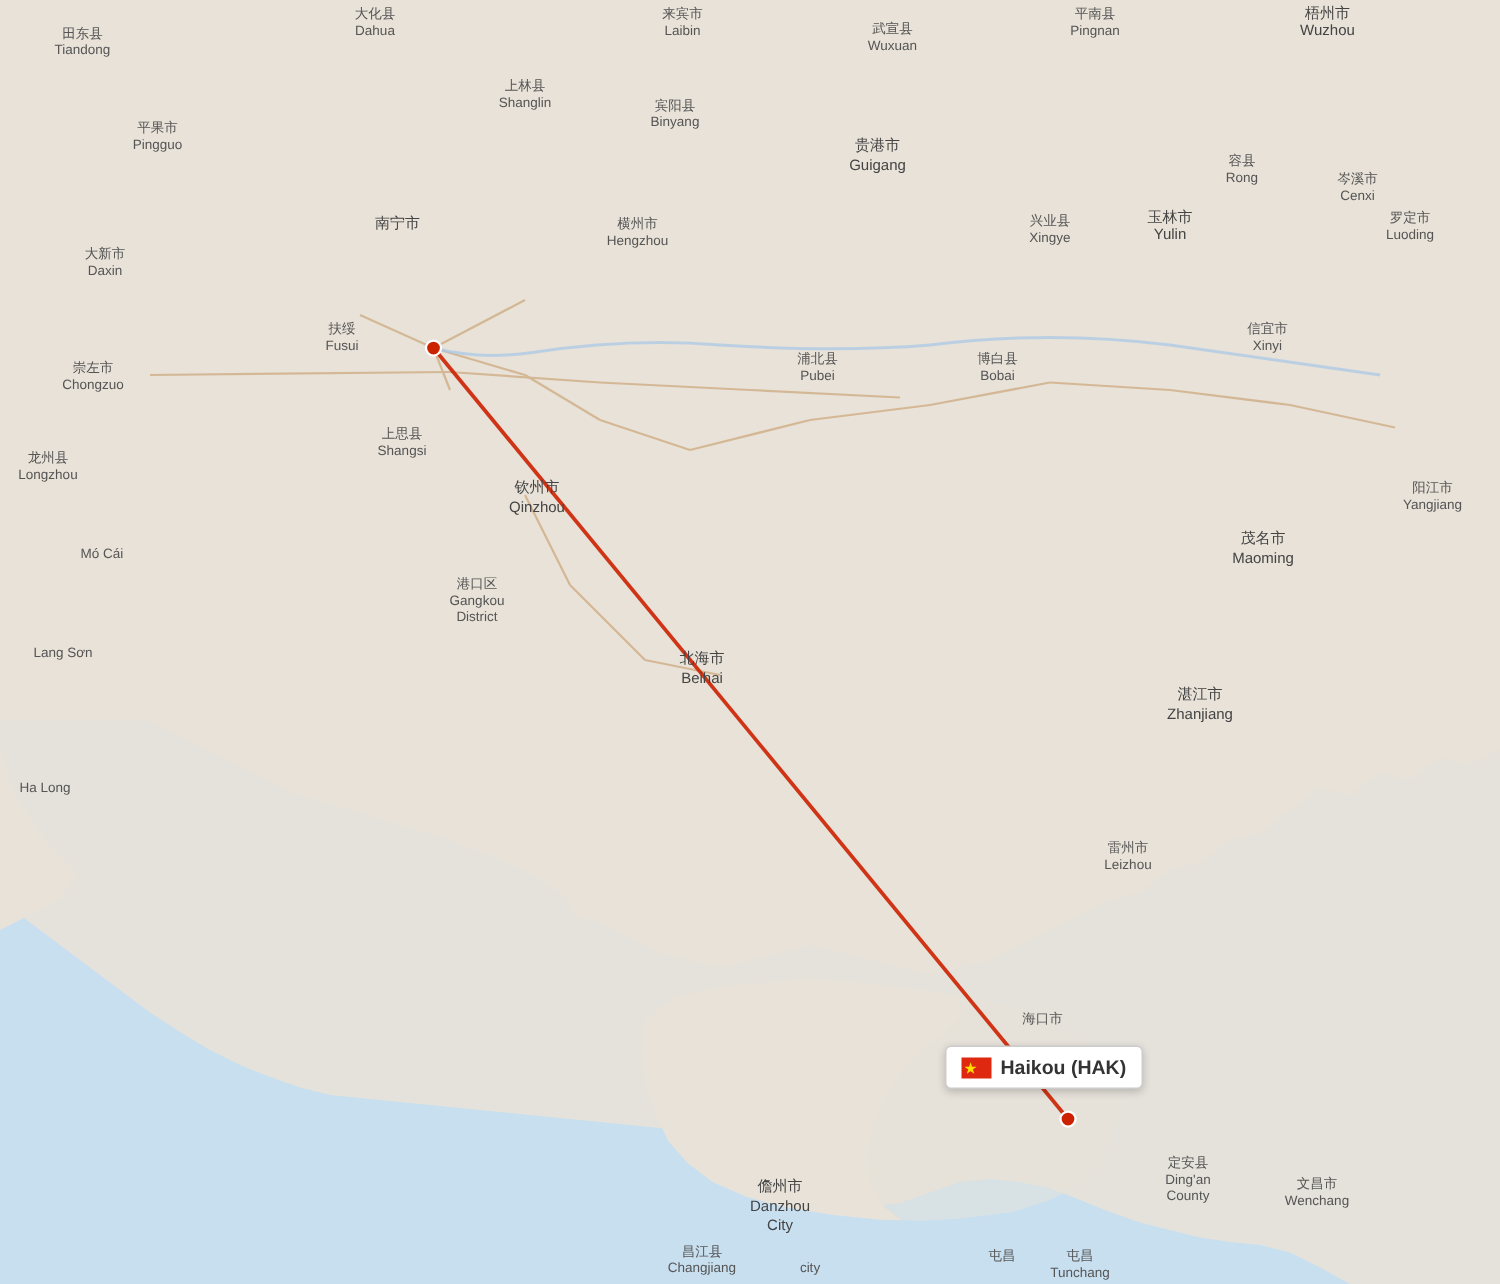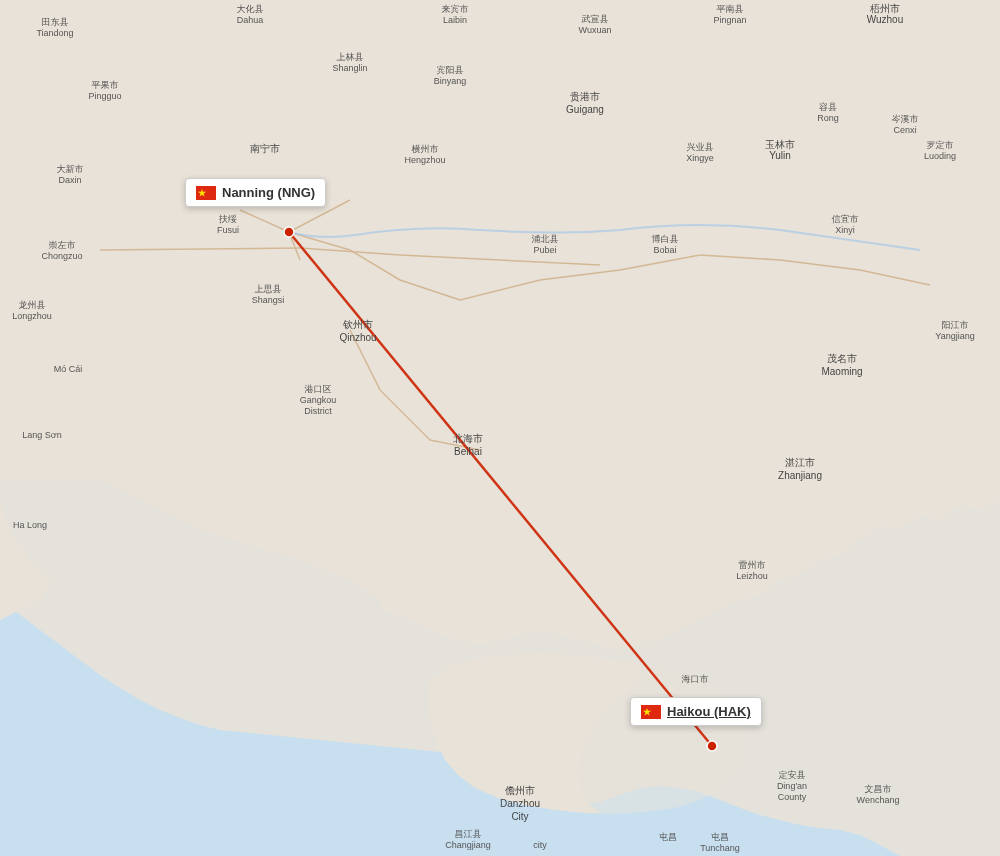--- a/index.html
+++ b/index.html
@@ -75,21 +75,20 @@
     .nanning-tooltip {
       position: absolute;
       top: 178px;
       left: 185px;
     }
 
     .haikou-tooltip {
       position: absolute;
       top: 697px;
       left: 630px;
-      text-decoration: underline;
     }
   </style>
 </head>
 <body>
 
 <div id="map-container">
   <svg id="map-svg" viewBox="0 0 1000 856" xmlns="http://www.w3.org/2000/svg">
 
     <rect width="1000" height="856" fill="#c8dff0"></rect>
 
@@ -293,22 +292,18 @@
 
     <text x="720" y="840" class="city-label-tiny" text-anchor="middle">屯昌</text>
     <text x="720" y="851" class="city-label-tiny" text-anchor="middle">Tunchang</text>
 
     <text x="668" y="840" class="city-label-tiny" text-anchor="middle">屯昌</text>
 
     <text x="540" y="848" class="city-label-tiny" text-anchor="middle">city</text>
 
   </svg>
 
-  <div class="airport-tooltip nanning-tooltip">
-    <span class="flag china-flag"></span>
-    <span>Nanning (NNG)</span>
-  </div>
 
   <div class="airport-tooltip haikou-tooltip">
     <span class="flag china-flag"></span>
     <span>Haikou (HAK)</span>
   </div>
 </div>
 
 </body></html>

